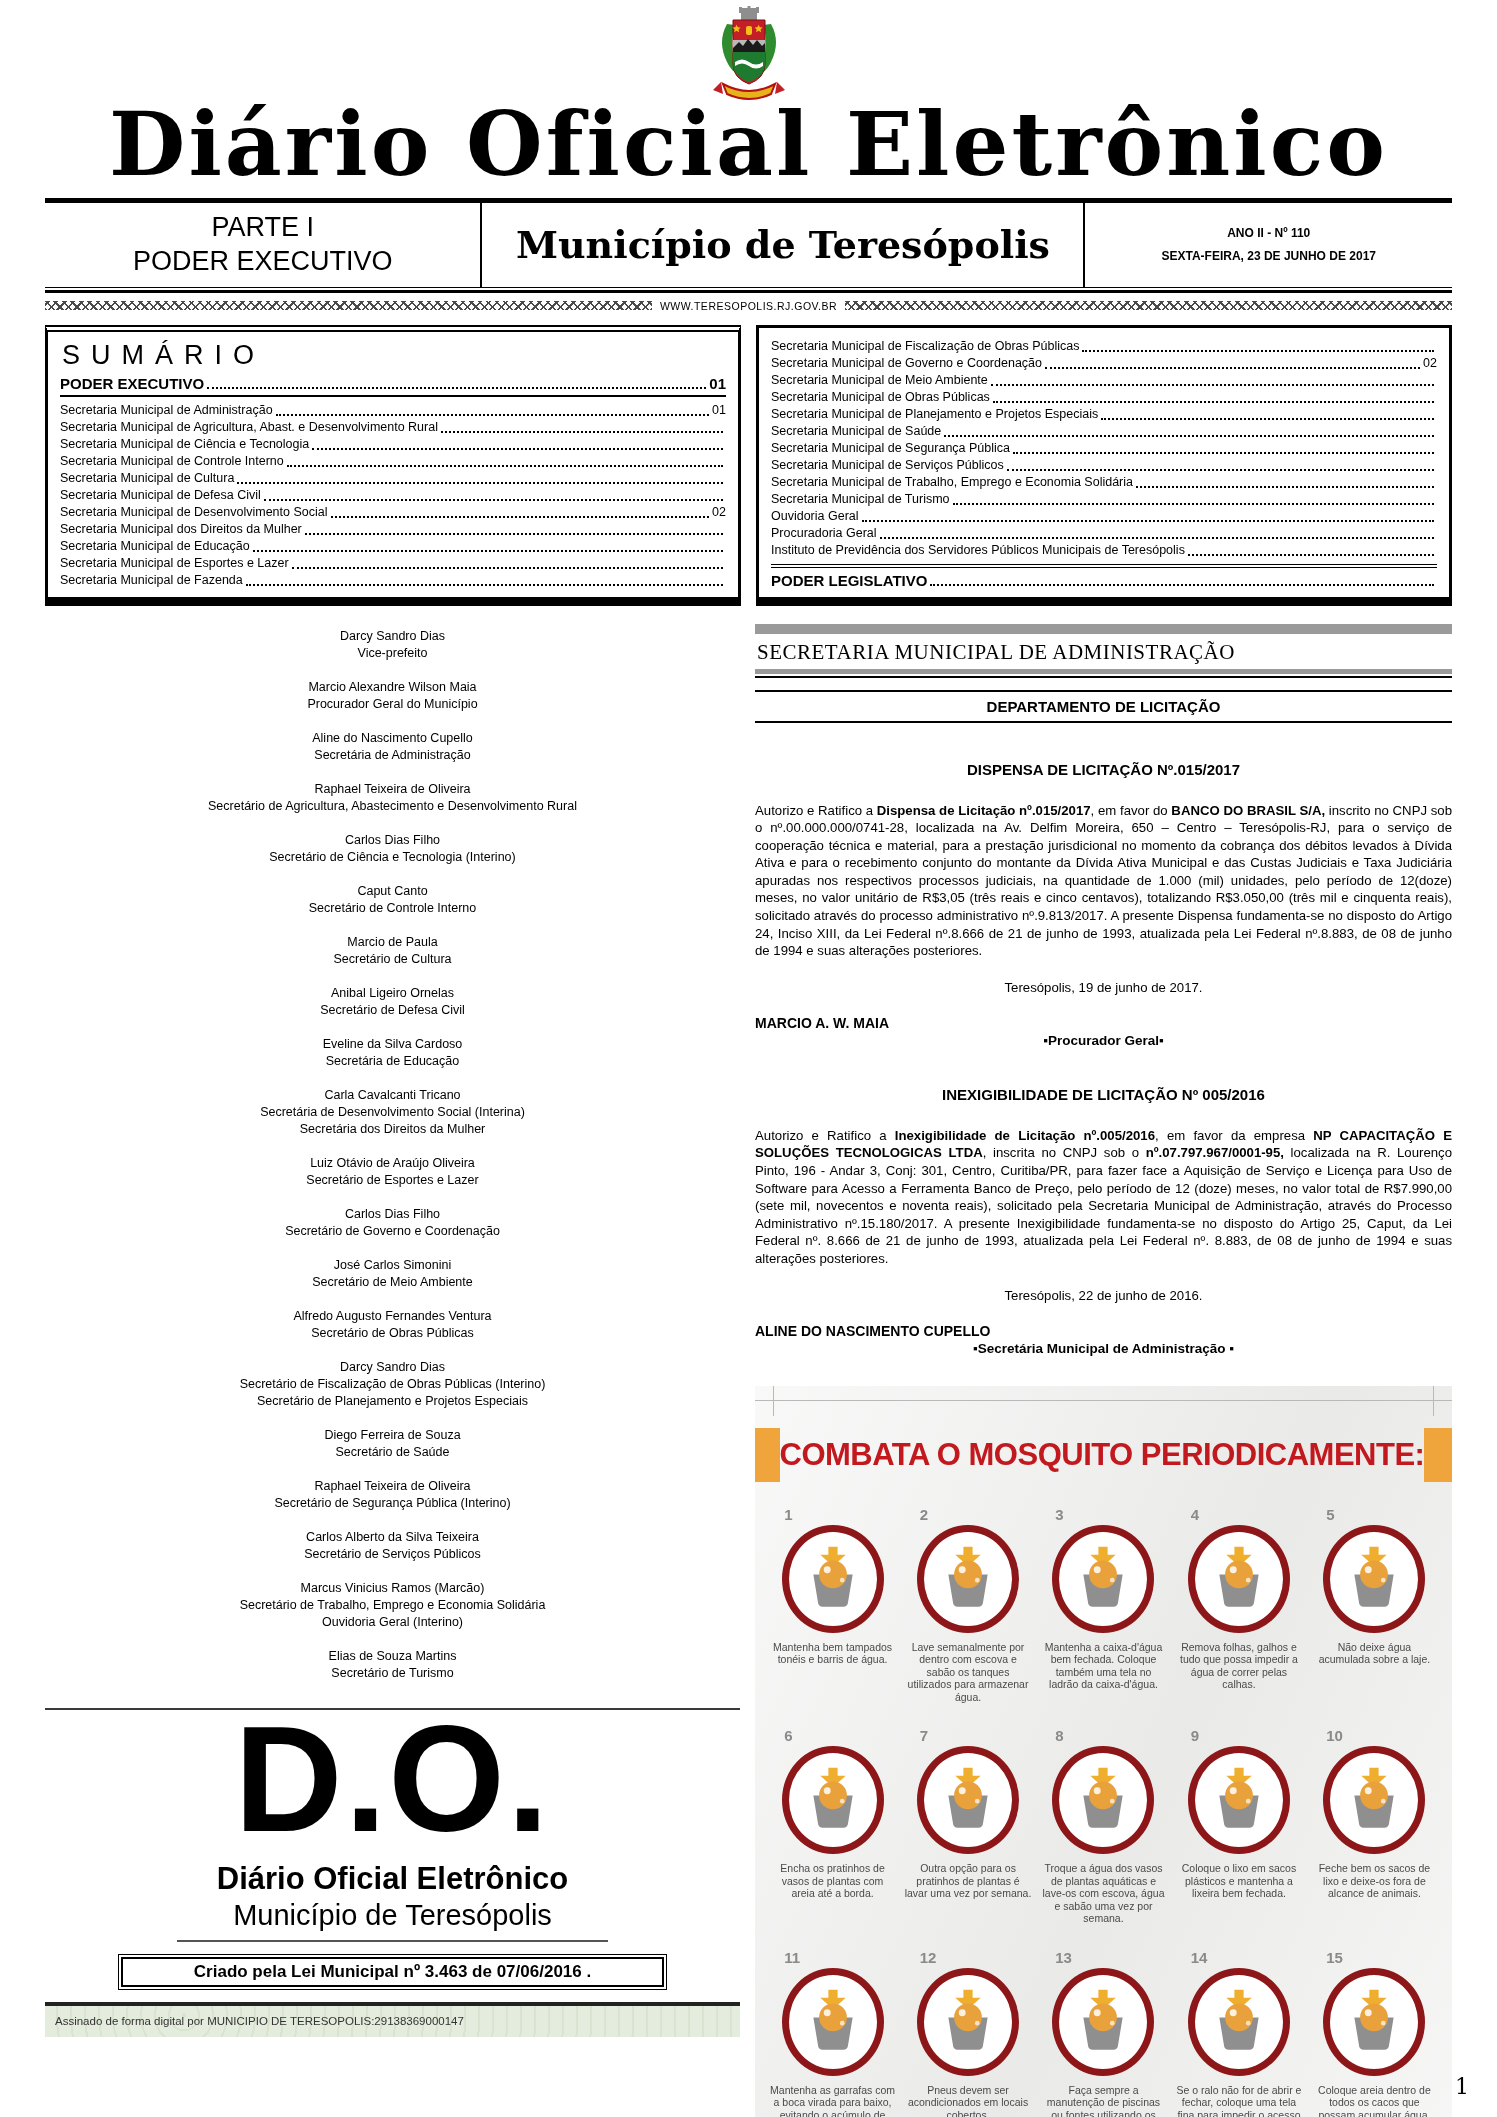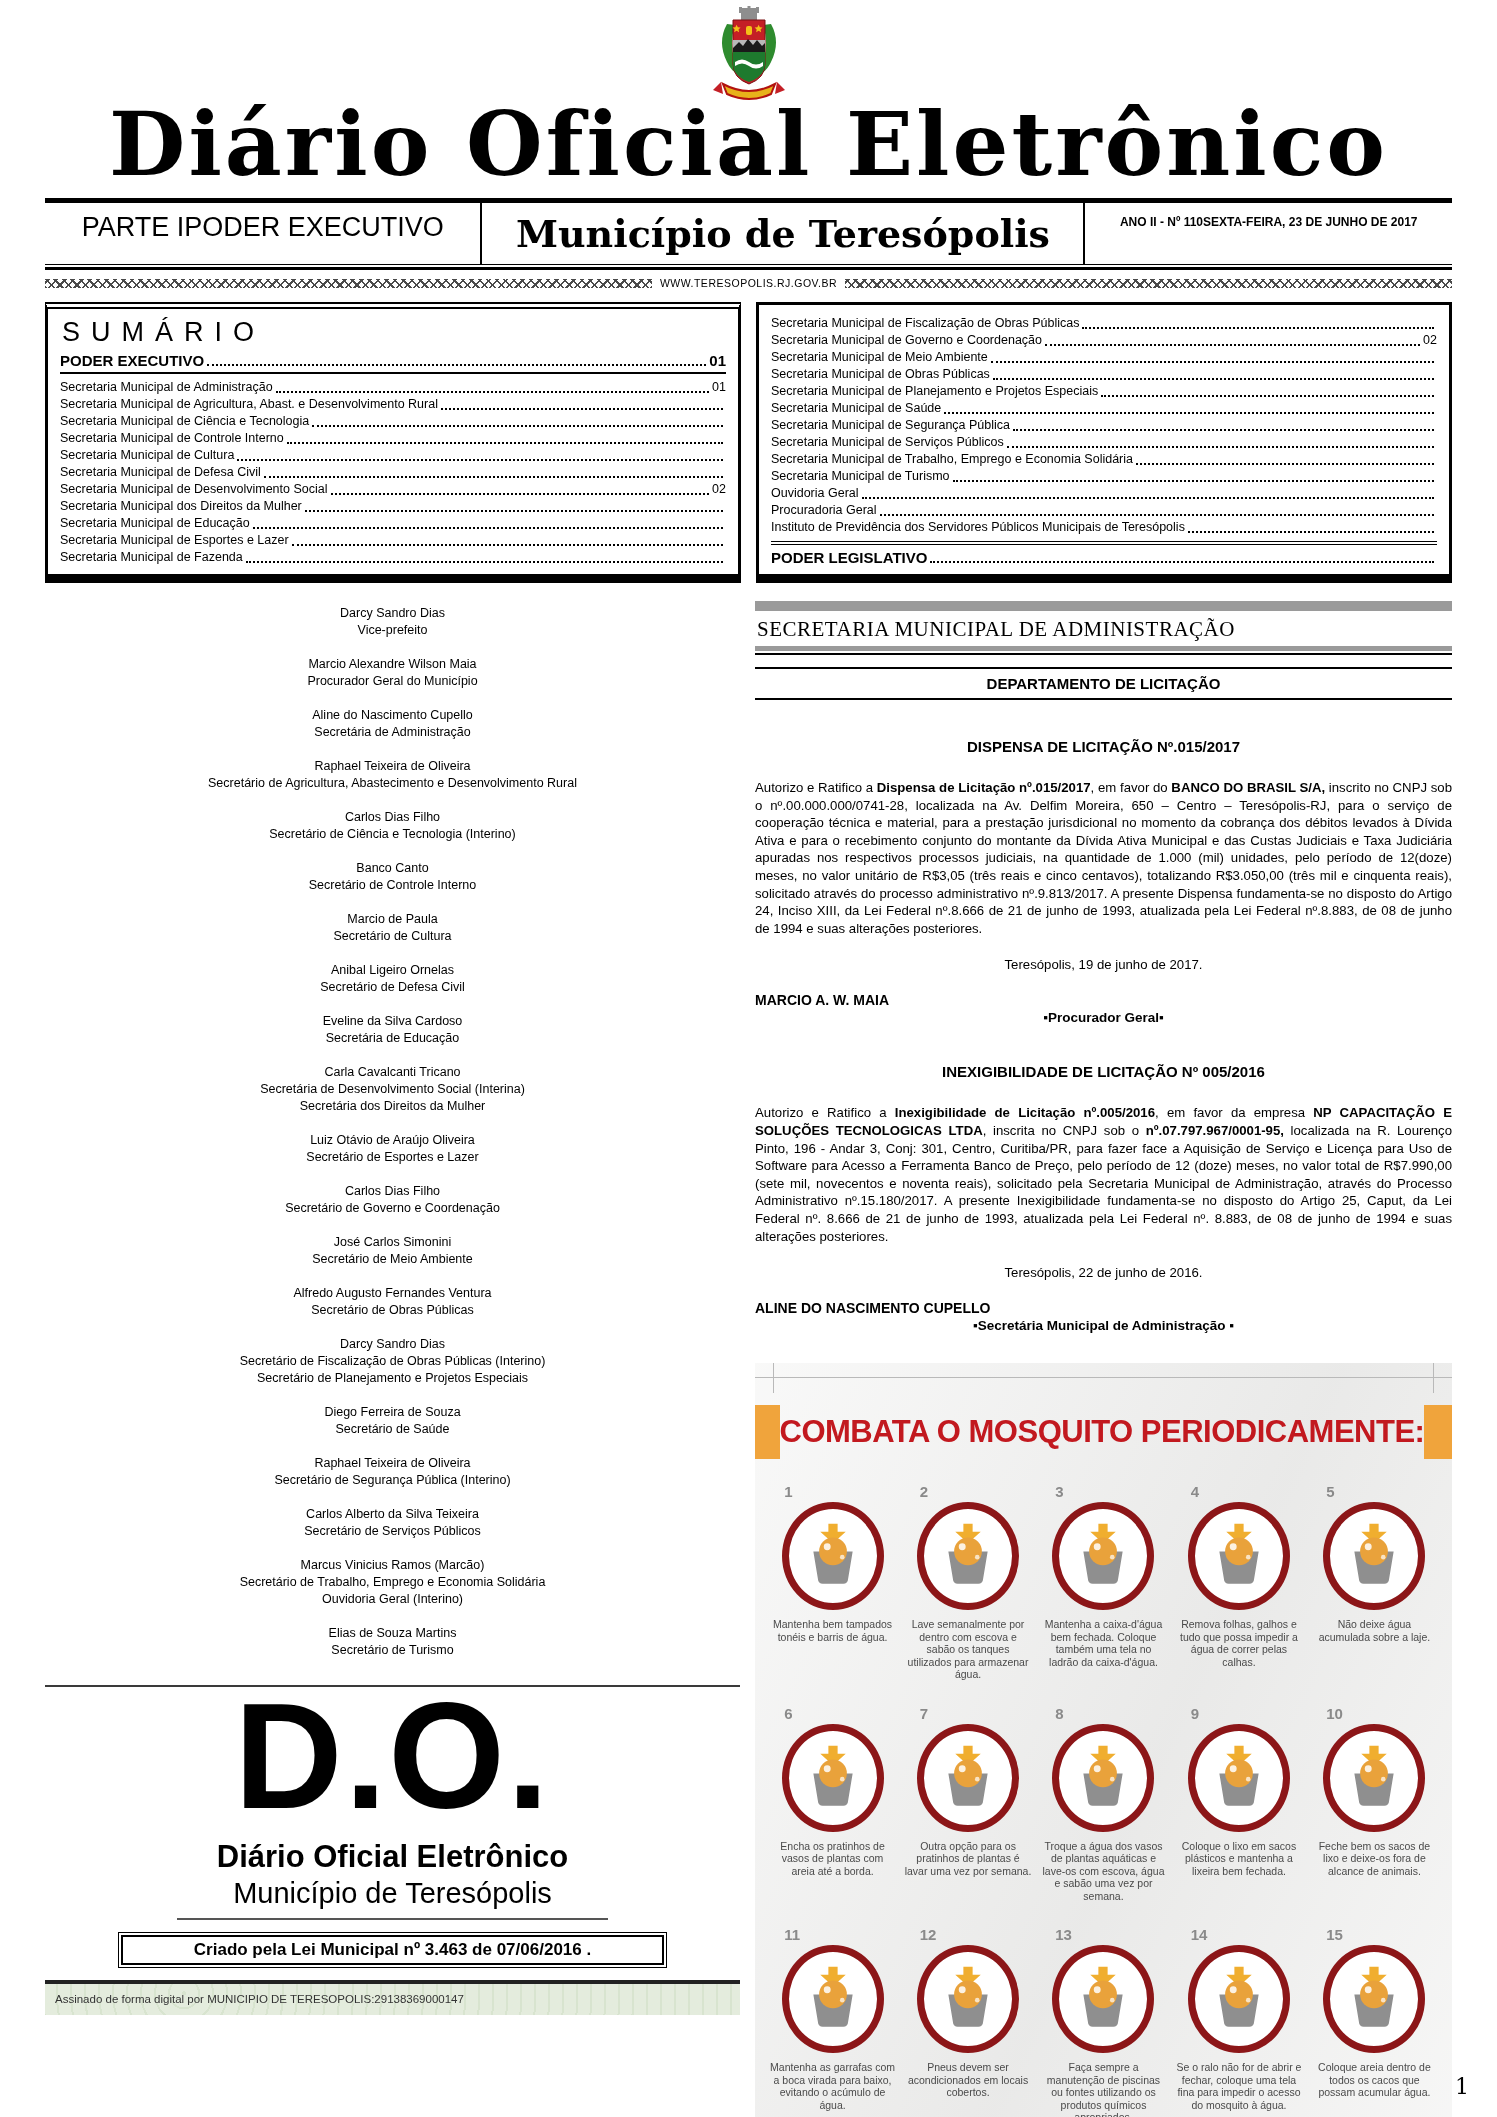--- a/index.html
+++ b/index.html
@@ -5,21 +5,21 @@
   html,body{margin:0;padding:0;background:#fff;}
   body{font-family:"Liberation Sans",sans-serif;color:#000;}
   .page{width:1497px;height:2117px;margin:0 auto;position:relative;background:#fff;overflow:hidden;}
   .inner{padding:6px 45px 0 45px;}
 
   
   .crest{display:flex;justify-content:center;}
   .masthead{font-family:"DejaVu Serif",serif;font-weight:bold;font-size:88px;line-height:1.0;
     text-align:center;letter-spacing:3px;margin-top:-6px;white-space:nowrap;}
   .header-bar{border-top:5px solid #000;border-bottom:1px solid #000;display:flex;align-items:stretch;margin-top:10px;}
-  .hb-cell{display:flex;justify-content:center;text-align:center;padding:8px 4px;}
+  .hb-cell{display:flex;flex-direction:column;justify-content:center;text-align:center;padding:8px 4px;}
   .hb-left{width:31%;border-right:2px solid #000;font-size:27px;line-height:1.25;}
   .hb-center{width:43%;font-family:"DejaVu Serif",serif;font-weight:bold;font-size:38px;}
   .hb-right{width:26%;border-left:2px solid #000;font-size:12px;font-weight:bold;line-height:1.9;}
   .bar-under{height:3px;background:#000;margin-top:2px;}
   .url-row{display:flex;align-items:center;margin-top:7px;}
   .zigzag{flex:1;height:9px;background-image:
     repeating-linear-gradient(45deg,#4a4a4a 0 1.6px,transparent 1.6px 6px),
     repeating-linear-gradient(-45deg,#4a4a4a 0 1.6px,transparent 1.6px 6px);}
   .url-label{font-size:10.5px;font-weight:normal;padding:0 8px;letter-spacing:0.5px;}
 
@@ -306,21 +306,21 @@
             </div>
             <div class="official">
               <div class="official-name">Raphael Teixeira de Oliveira</div>
               <div class="official-role">Secretário de Agricultura, Abastecimento e Desenvolvimento Rural</div>
             </div>
             <div class="official">
               <div class="official-name">Carlos Dias Filho</div>
               <div class="official-role">Secretário de Ciência e Tecnologia (Interino)</div>
             </div>
             <div class="official">
-              <div class="official-name">Banco Canto</div>
+              <div class="official-name">Caput Canto</div>
               <div class="official-role">Secretário de Controle Interno</div>
             </div>
             <div class="official">
               <div class="official-name">Marcio de Paula</div>
               <div class="official-role">Secretário de Cultura</div>
             </div>
             <div class="official">
               <div class="official-name">Anibal Ligeiro Ornelas</div>
               <div class="official-role">Secretário de Defesa Civil</div>
             </div>

